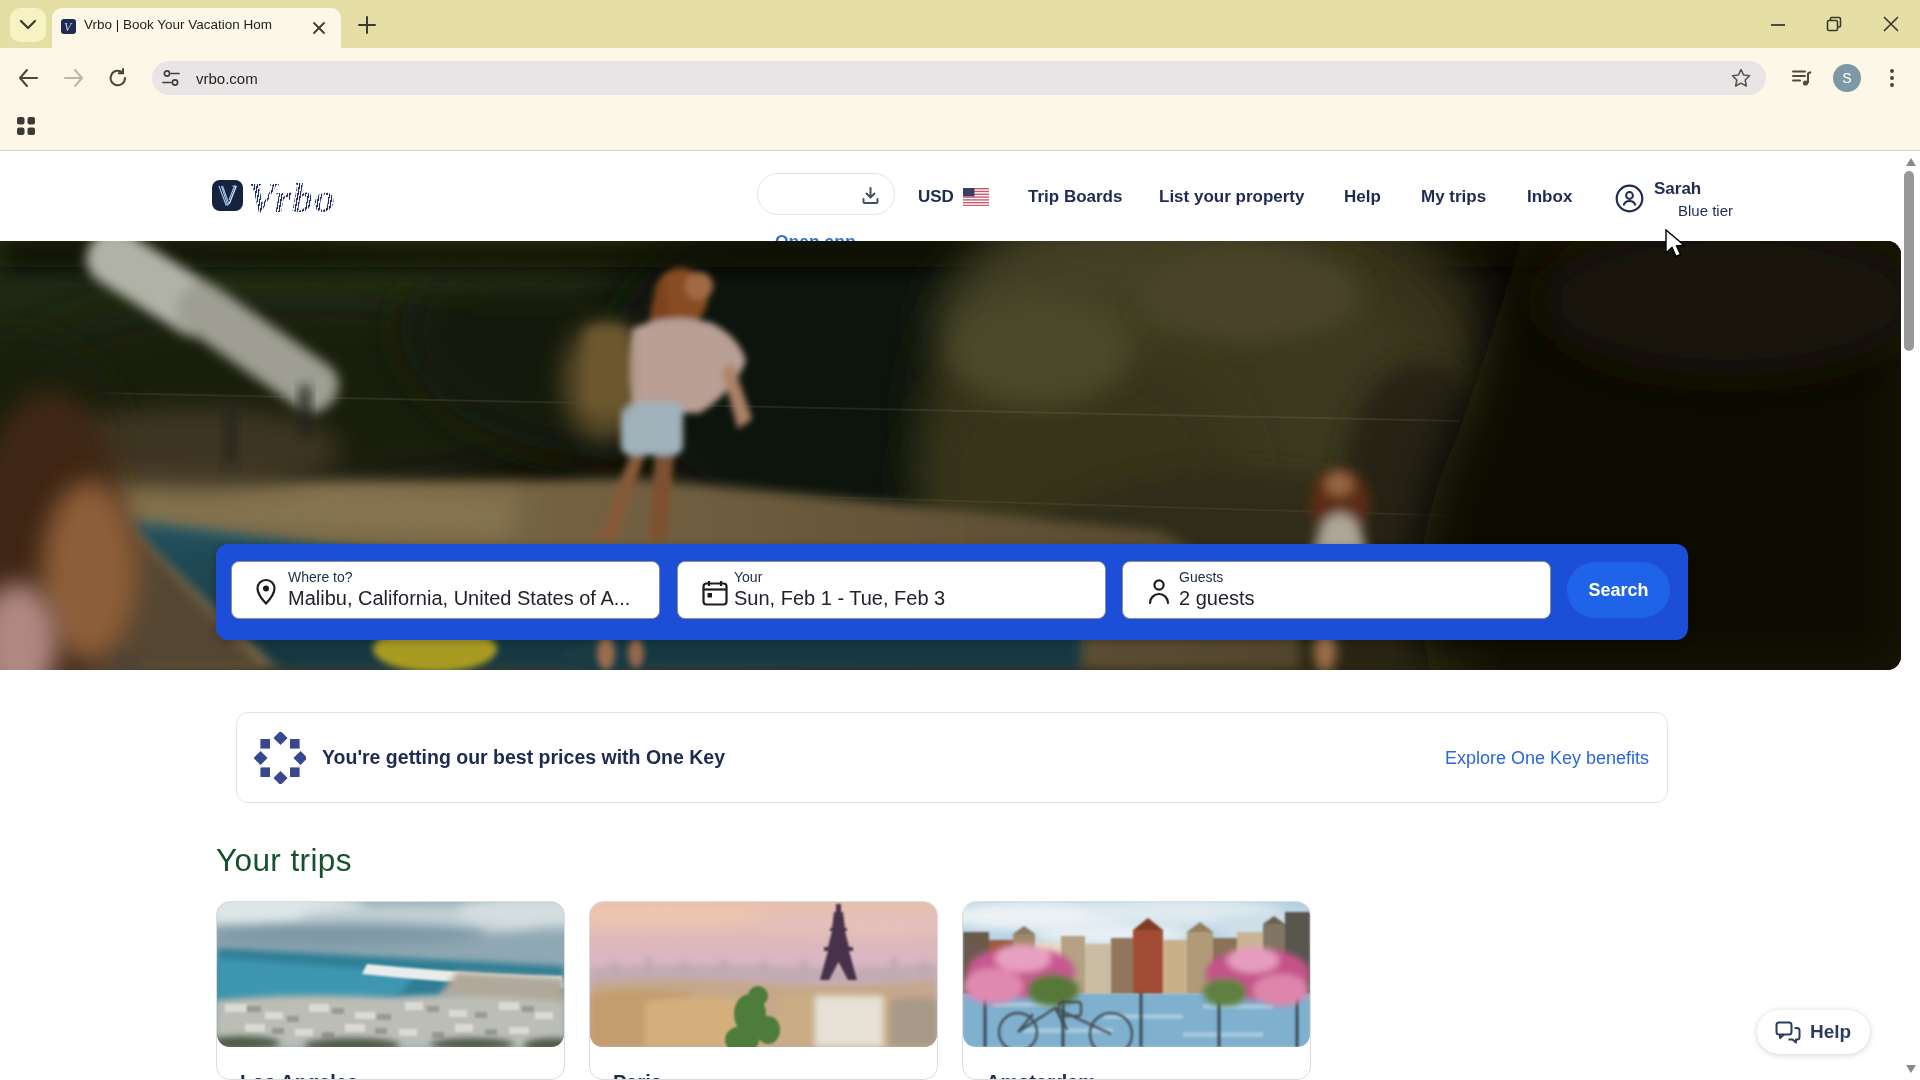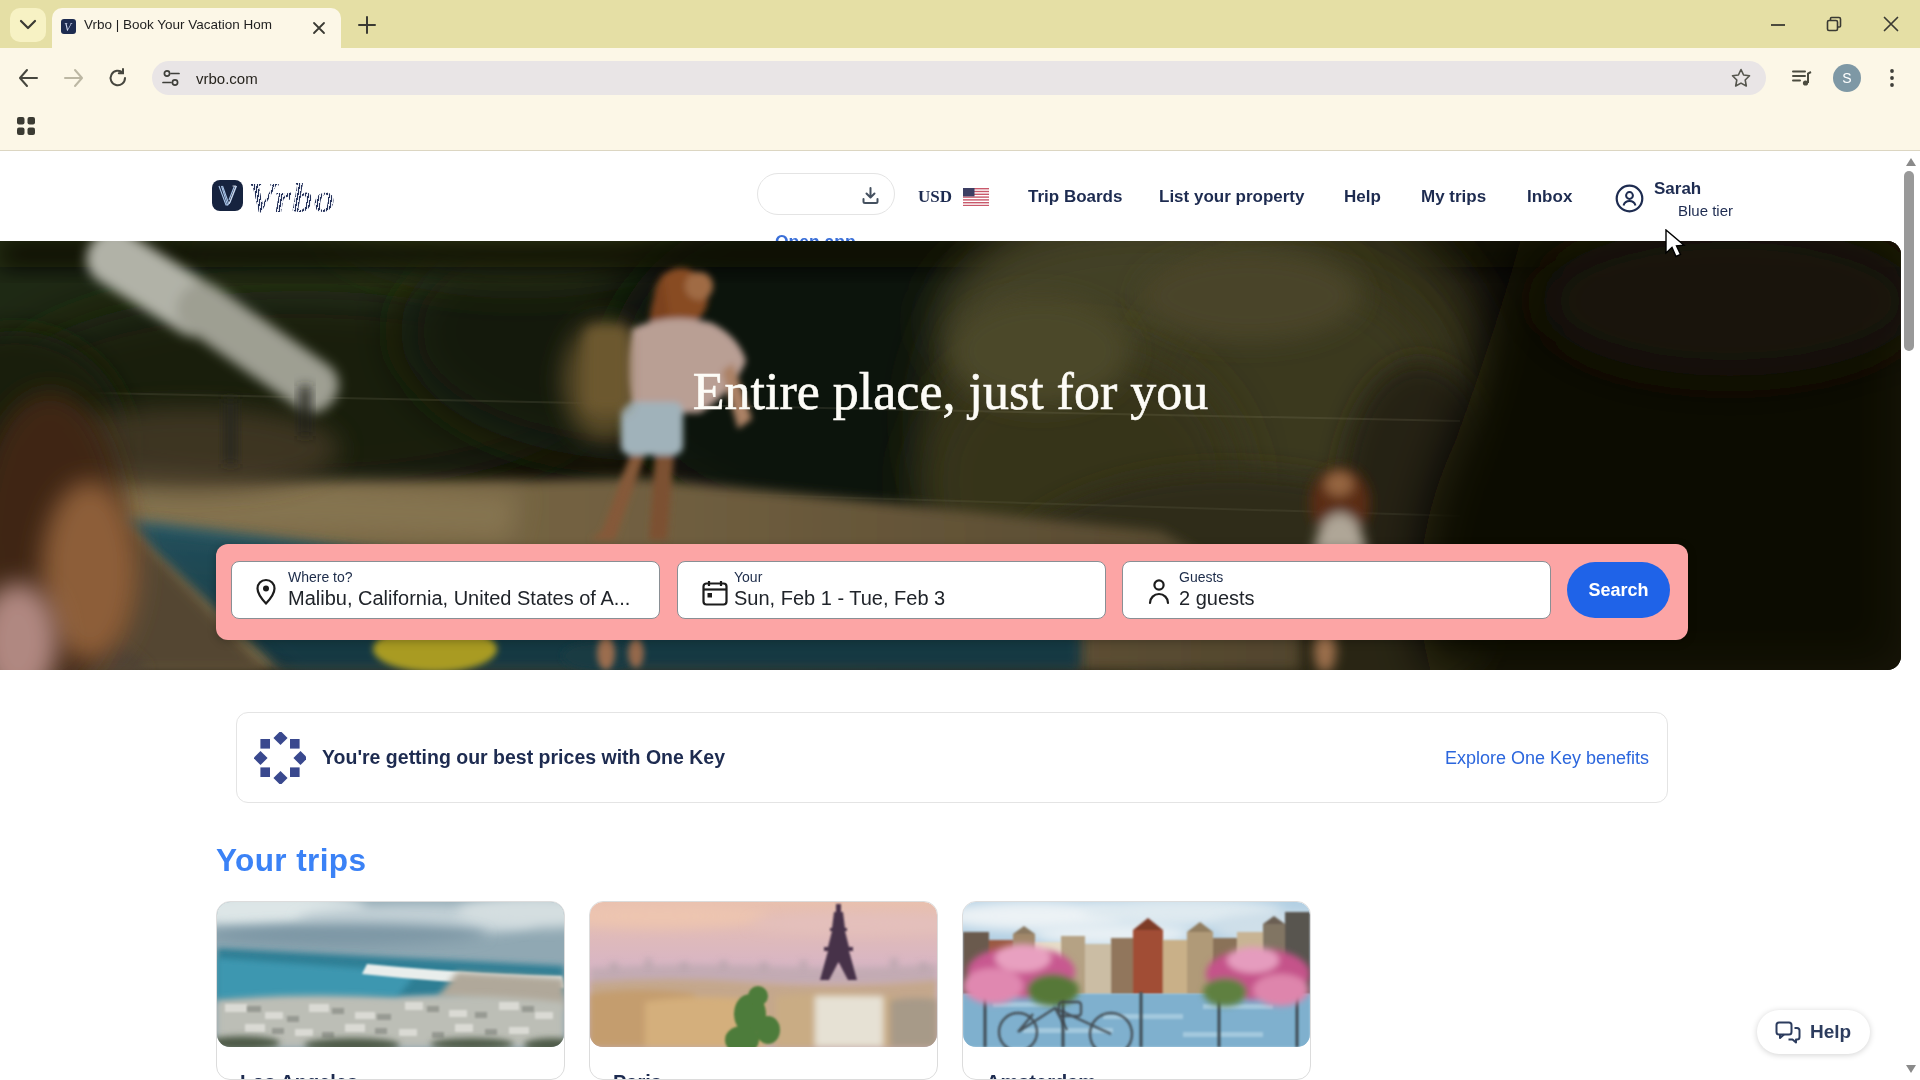--- a/index.html
+++ b/index.html
@@ -23,31 +23,31 @@
 #vheader { position:absolute; left:11px; top:0; width:1902px; height:70px; background:#fff;padding-left:44px; }
 #vlogoicon { position:absolute; left:201px; top:29px; width:31px; height:31px; border-radius:8px; background:#16233f; }
 #vword { position:absolute; left:237px; top:23px; font-family:"Liberation Serif",serif; font-style:italic; font-weight:bold; font-size:42px; letter-spacing:1px; background:repeating-linear-gradient(100deg,#243159 0 1.3px,#eef0f6 1.3px 2.6px); -webkit-background-clip:text; background-clip:text; color:transparent; }
 .navitem { position:absolute; top:36px; font-size:17px; font-weight:bold; color:#1d2b50; }
 #openapp { position:absolute; left:746px; top:22px; width:138px; height:42px; border-radius:21px; border:1px solid #e4e4e4; background:#fff; }
 #openapp span { position:absolute; left:17px; top:10px; font-size:17.5px; font-weight:bold; color:#3a6fd8;margin-top:48px; }
 
 #hero { position:absolute; left:0; top:90px; width:1901px; height:429px; border-radius:0 14px 14px 0; overflow:hidden; background:#191711; }
 #herotitle { position:absolute; left:0; top:121px; width:1901px; text-align:center; font-family:"Liberation Serif",serif; font-size:52px; color:#fdfcf7; letter-spacing:0px; -webkit-text-stroke:.6px #fdfcf7; }
 
-#searchwrap { position:absolute; left:216px; top:393px; width:1472px; height:96px; border-radius:12px; background:#fca5a5; box-shadow:0 2px 8px rgba(0,0,0,.25); }
+#searchwrap { position:absolute; left:216px; top:393px; width:1472px; height:96px; border-radius:12px; background:#1d4ed8; box-shadow:0 2px 8px rgba(0,0,0,.25); }
 .sbox { position:absolute; top:17px; width:429px; height:58px; border:1px solid #898f94; border-radius:8px; background:#fff; }
 .slabel { position:absolute; left:56px; top:7px; font-size:14px; color:#1c2b49; }
 .svalue { position:absolute; left:56px; top:25px; font-size:20px; color:#20242a; }
 #searchbtn { position:absolute; left:1351px; top:18px; width:103px; height:56px; border-radius:28px; background:#1f63e8; color:#fff; font-size:18px; font-weight:bold; text-align:center; line-height:56px; }
 
 #onekey { position:absolute; left:236px; top:561px; width:1432px; height:91px; border:1px solid #e4e4e4; border-radius:12px; background:#fff; }
 #oktext { position:absolute; left:85px; top:33px; font-size:19.5px; font-weight:bold; color:#1d2b50; }
 #oklink { position:absolute; right:18px; top:35px; font-size:18px; color:#2b66dd; }
 
-#yourtrips { position:absolute; left:216px; top:691px; font-size:31.5px; font-weight:bold; color:#3b82f6; letter-spacing:.4px; }
+#yourtrips { position:absolute; left:216px; top:691px; font-size:31.5px; font-weight:normal; color:#14532d; letter-spacing:.4px; }
 .card { position:absolute; top:750px; width:349px; height:179px; border:1px solid #dcdcdc; border-radius:14px; background:#fff; overflow:hidden; }
 .cardimg { position:absolute; left:0; top:0; width:347px; height:145px; border-radius:13px; overflow:hidden; }
 .cardtitle { position:absolute; left:23px; top:169px; font-size:20px; font-weight:bold; color:#1d2b50; }
 
 #helpbtn { position:absolute; left:1757px; top:859px; width:113px; height:44px; border-radius:22px; background:#fff; box-shadow:0 1px 6px rgba(0,0,0,.18); }
 #helpbtn span { position:absolute; left:53px; top:11px; font-size:19px; font-weight:bold; color:#2c3c5e; }
 
 #sbtrack { position:absolute; left:1902px; top:151px; width:18px; height:929px; background:#fff; }
 #sbthumb { position:absolute; left:1904px; top:171px; width:10px; height:180px; border-radius:5px; background:#999; }
 </style>
@@ -138,21 +138,21 @@
           <path d="M20.5 6 L24 6 L17 24" stroke="#e8eef8" stroke-width="0.8" fill="none"></path>
         </svg>
       <div id="vword">Vrbo</div>
       <div id="openapp">
           <span>Open app</span>
         <svg style="position:absolute;left:103px;top:12px" width="19" height="19" viewBox="0 0 19 19">
             <path d="M9.5 2 V11 M5.5 7.5 L9.5 11.5 L13.5 7.5" stroke="#44505f" stroke-width="2" fill="none" stroke-linecap="round" stroke-linejoin="round"></path>
             <path d="M2.5 13 V15.5 A1.5 1.5 0 0 0 4 17 H15 A1.5 1.5 0 0 0 16.5 15.5 V13" stroke="#44505f" stroke-width="2" fill="none" stroke-linecap="round"></path>
           </svg>
       </div>
-      <div class="navitem" style="left:907px;font-family:Liberation Serif, serif;">USD</div>
+      <div class="navitem" style="left:907px;">USD</div>
       <svg class="cicon" style="left:952px;top:37px" width="26" height="18" viewBox="0 0 26 18">
         <rect width="26" height="18" fill="#fff"></rect>
         <g fill="#c9596b">
             <rect y="0" width="26" height="1.4"></rect>
             <rect y="2.8" width="26" height="1.4"></rect>
             <rect y="5.6" width="26" height="1.4"></rect>
             <rect y="8.4" width="26" height="1.4"></rect>
             <rect y="11.2" width="26" height="1.4"></rect>
             <rect y="14" width="26" height="1.4"></rect>
             <rect y="16.8" width="26" height="1.2"></rect>
@@ -268,21 +268,20 @@
           <ellipse cx="1325" cy="410" rx="11" ry="22" fill="#b27f56"></ellipse>
         </g>
 
         <ellipse cx="435" cy="408" rx="62" ry="23" fill="#c0b028" filter="url(#b3)"></ellipse>
         <ellipse cx="600" cy="415" rx="38" ry="15" fill="#1a424c" filter="url(#b3)"></ellipse>
         <ellipse cx="606" cy="412" rx="9" ry="17" fill="#b07c58" filter="url(#b3)"></ellipse>
         <ellipse cx="636" cy="412" rx="8" ry="15" fill="#a87654" filter="url(#b3)"></ellipse>
 
         <rect width="1901" height="429" fill="#080806" opacity="0.12"></rect>
       </svg>
-      <div id="herotitle">Entire place, just for you</div>
     </div>
 
     <div id="searchwrap">
       <div class="sbox" style="left:15px;">
         <svg style="position:absolute;left:22px;top:16px" width="24" height="28" viewBox="0 0 24 28">
             <path d="M12 2 C7 2 3.5 5.8 3.5 10.5 C3.5 16.5 12 25.5 12 25.5 C12 25.5 20.5 16.5 20.5 10.5 C20.5 5.8 17 2 12 2 Z" stroke="#1c1c1c" stroke-width="2.2" fill="none"></path>
             <circle cx="12" cy="10.5" r="3" fill="#1c1c1c"></circle>
           </svg>
         <div class="slabel">Where to?</div>
         <div class="svalue">Malibu, California, United States of A...</div>

